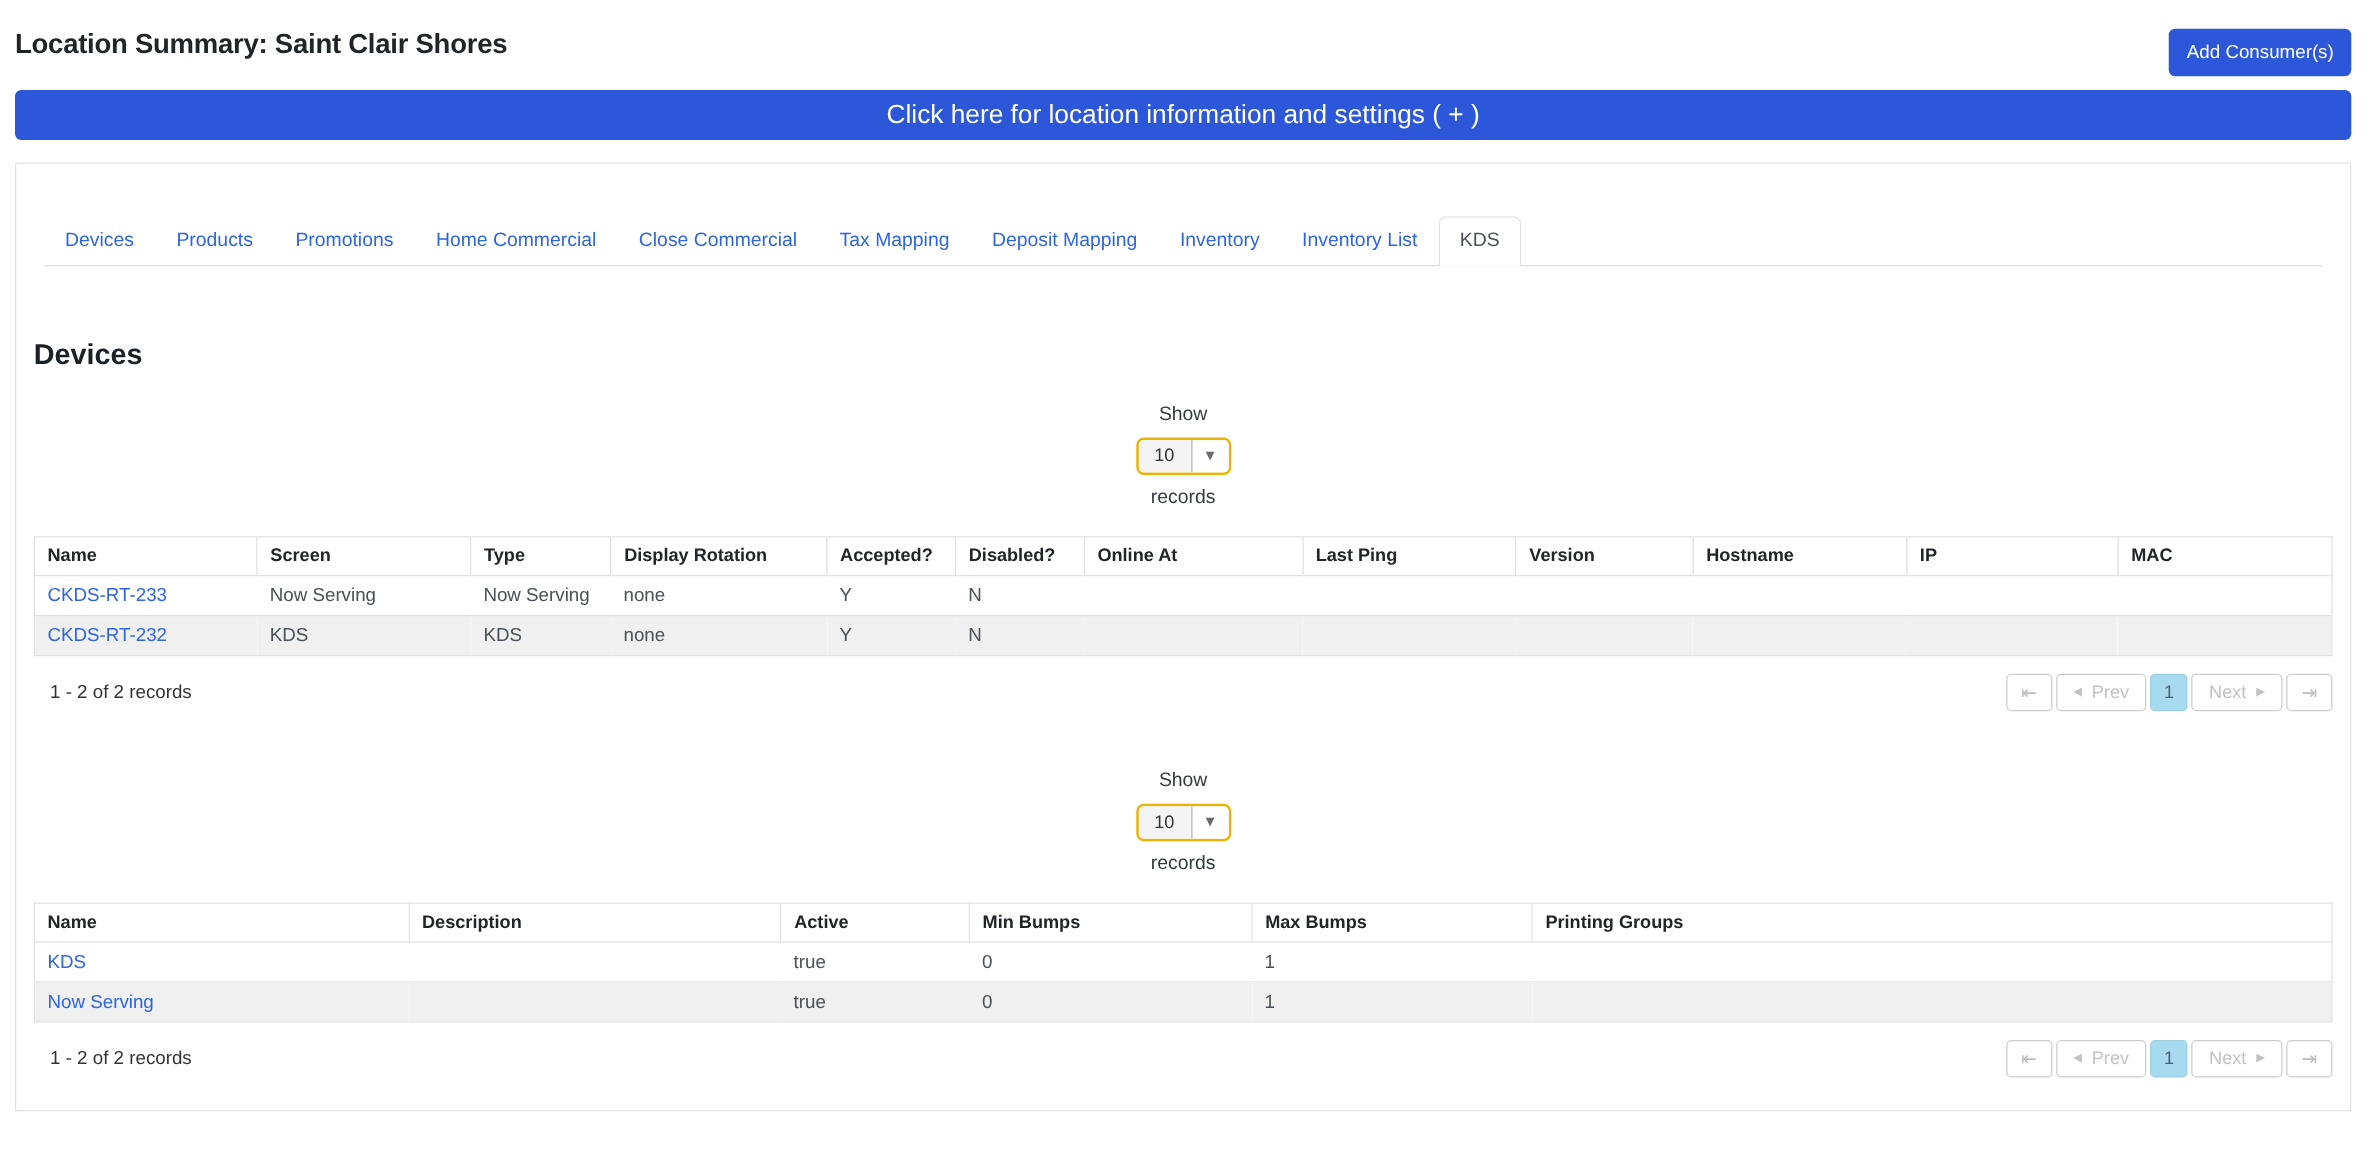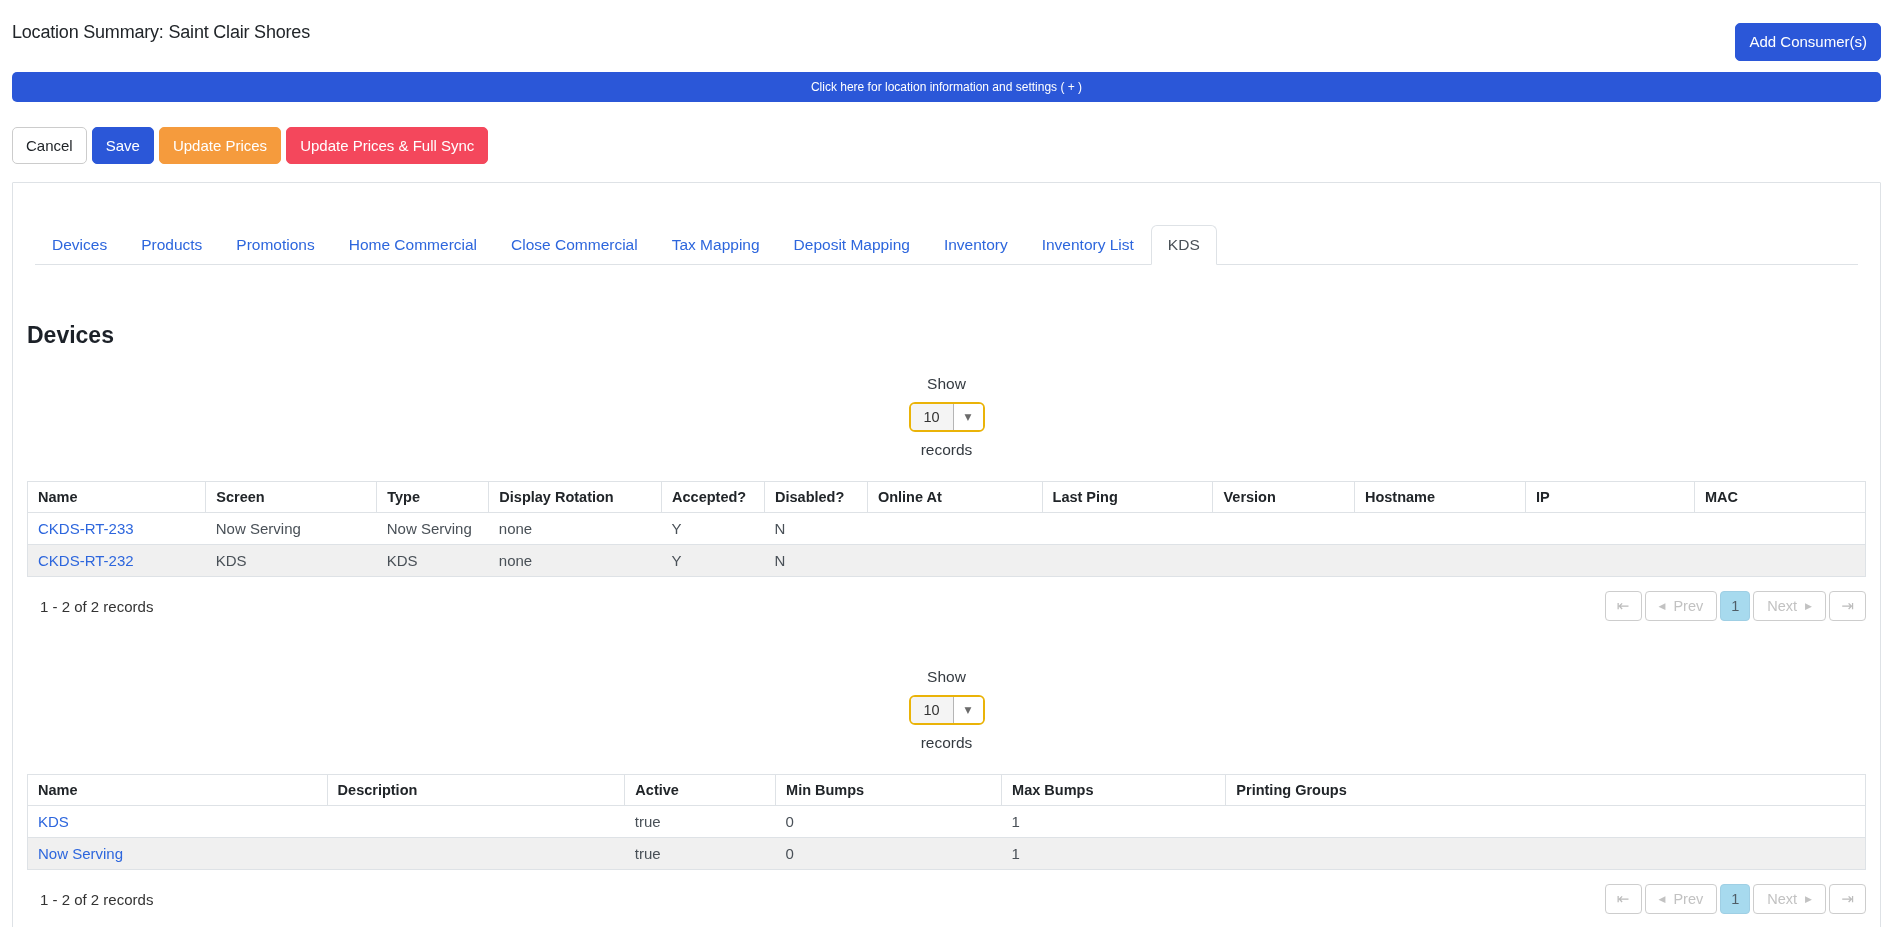--- a/index.html
+++ b/index.html
@@ -7,35 +7,35 @@
   body {
     font-family: "Liberation Sans", sans-serif;
     color: #212529;
     min-height: 927px;
     width: 1903px;
   }
   .page { padding: 14px 22px 0 12px; }
 
   
   .header-row { display: flex; justify-content: space-between; align-items: flex-start; }
-  h1.page-title { font-size: 18px; font-weight: 400; margin: 8px 0 0 0; letter-spacing: -0.2px; }
+  h1.page-title { font-size: 22px; font-weight: 700; margin: 8px 0 0 0; letter-spacing: -0.2px; }
   .btn {
     font-family: inherit; font-size: 15px; border-radius: 5px;
     padding: 8px 13px; border: 1px solid transparent; cursor: pointer; line-height: 1.3;
   }
   .btn-blue   { background: var(--primary-blue, #2b57d8); border-color: var(--primary-blue, #2b57d8); color: #fff; }
   .btn-outline{ background: #fff; border-color: #cccccc; color: #212529; }
   .btn-orange { background: var(--orange, #f59b3d); border-color: var(--orange, #f59b3d); color: #fff; }
   .btn-red    { background: var(--red, #f4475c); border-color: var(--red, #f4475c); color: #fff; }
   .add-consumers { margin-top: 9px; }
 
   
   .banner {
     margin-top: 11px; background: var(--primary-blue, #2b57d8); color: #fff;
-    text-align: center; font-size: 12px; padding: 8px 14px; border-radius: 5px; cursor: pointer;
+    text-align: center; font-size: 21px; padding: 8px 14px; border-radius: 5px; cursor: pointer;
   }
 
   
   .toolbar { margin-top: 25px; display: flex; gap: 5px; }
 
   
   .card {
     margin-top: 18px; border: 1px solid var(--border-gray, #dee2e6);
     border-radius: 1px; padding: 42px 14px 26px 14px;
   }
@@ -116,26 +116,20 @@
 
 <div class="page">
 
   <div class="header-row">
     <h1 class="page-title">Location Summary: Saint Clair Shores</h1>
     <button class="btn btn-blue add-consumers">Add Consumer(s)</button>
   </div>
 
   <div class="banner">Click here for location information and settings ( + )</div>
 
-  <div class="toolbar">
-    <button class="btn btn-outline">Cancel</button>
-    <button class="btn btn-blue">Save</button>
-    <button class="btn btn-orange">Update Prices</button>
-    <button class="btn btn-red">Update Prices &amp; Full Sync</button>
-  </div>
 
   <div class="card">
 
     <ul class="nav-tabs">
         <li>
           <a class="nav-link">Devices</a>
         </li>
         <li>
           <a class="nav-link">Products</a>
         </li>

